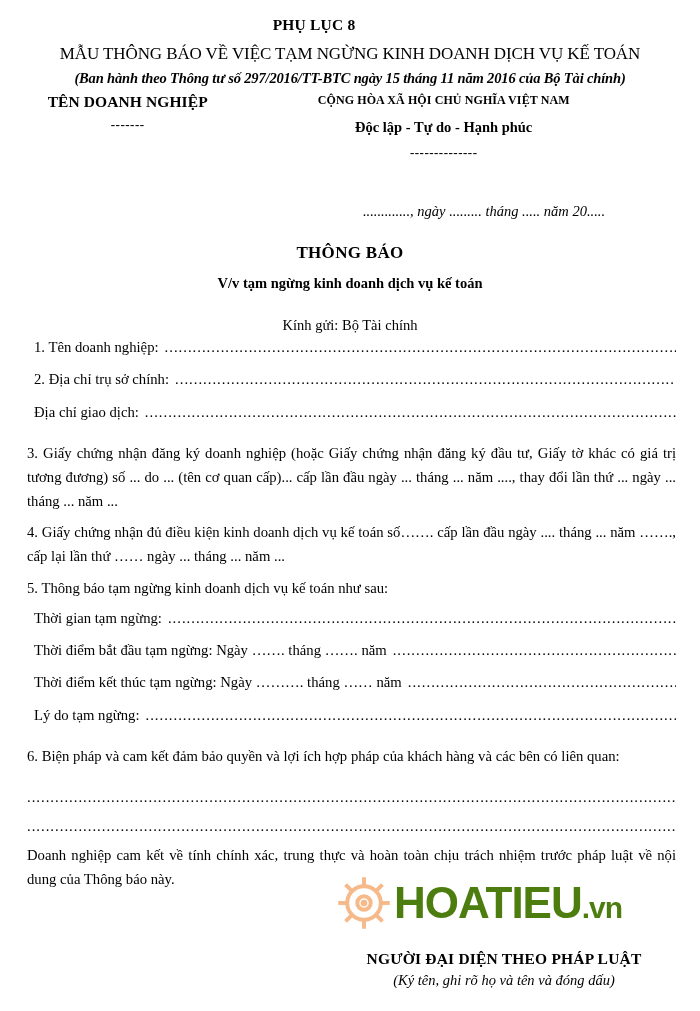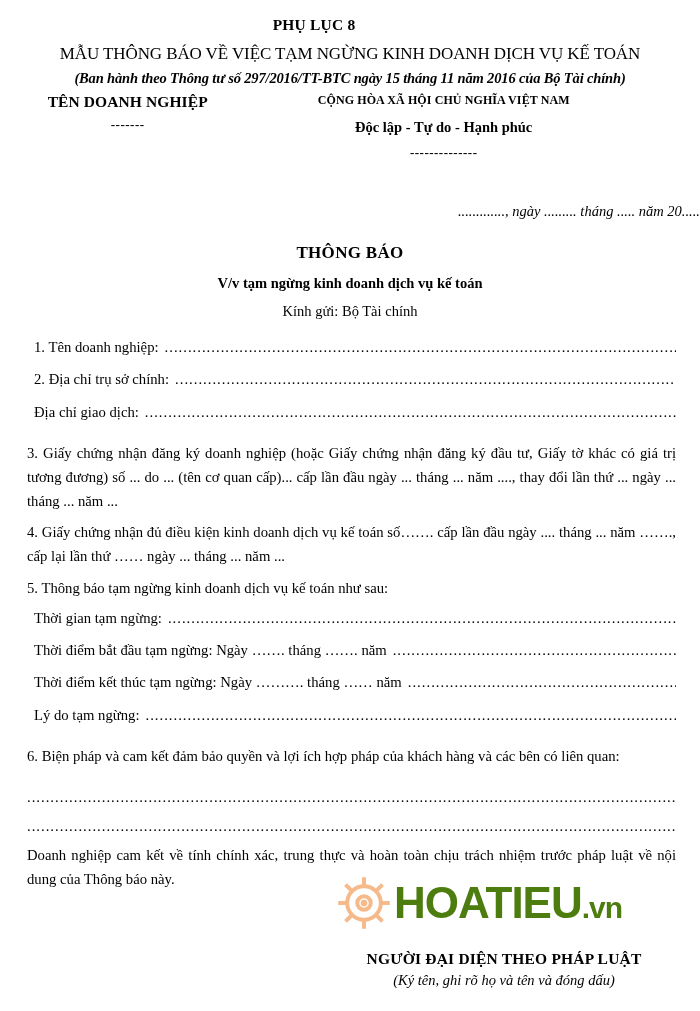--- a/index.html
+++ b/index.html
@@ -136,21 +136,21 @@
     font-size: 13px;
     letter-spacing: 0.5px;
     margin-top: 9px;
   }
 
   .date-line {
     position: absolute;
     top: 203px;
     left: 0;
     width: 700px;
-    text-align: right;
+    text-align: center;
     padding-left: 268px;
     box-sizing: border-box;
     font-style: italic;
     font-size: 14.5px;
   }
 
   .doc-title {
     position: absolute;
     top: 243px;
     left: 0;
@@ -164,21 +164,21 @@
     position: absolute;
     top: 275px;
     left: 0;
     width: 700px;
     text-align: center;
     font-weight: bold;
     font-size: 14.5px;
   }
   .doc-recipient {
     position: absolute;
-    top: 303px;
+    top: 317px;
     left: 0;
     width: 700px;
     text-align: center;
     font-size: 14.5px;
   }
 
   
   .body-block {
     position: absolute;
     top: 336px;

